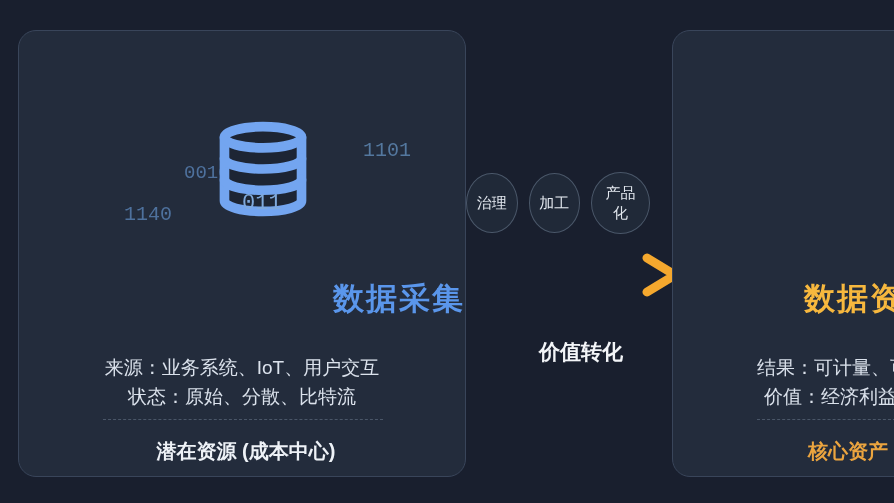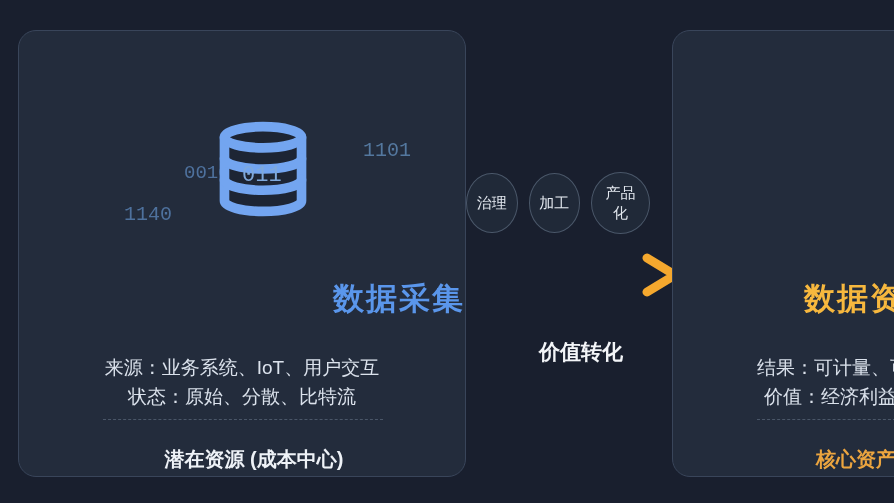--- a/index.html
+++ b/index.html
@@ -30,32 +30,32 @@
   .line1{top:324px;}
   .line2{top:353px;}
   .card-right .card-line{text-align:left;width:auto;}
   .card-right .line1{left:84px;}
   .card-right .line2{left:91px;}
   .divider{
     position:absolute;top:388px;left:84px;width:280px;height:0;
     border-top:1px dashed #4a5668;
   }
   .card-footer{
-    position:absolute;top:403px;left:0;width:100%;text-align:center;margin:12px;
+    position:absolute;top:403px;left:0;width:100%;text-align:center;margin:4px;
     font-size:20px;font-weight:bold;color:#eef2f7;white-space:nowrap;
   }
   .card-right .card-footer{color:#eca53f;text-align:left;left:131px;width:auto;}
   
   .db-icon{position:absolute;left:192px;top:86px;z-index:2;}
   .bin{
     position:absolute;font-family:Liberation Mono, monospace;
     color:#4e719d;font-size:19px;z-index:1;white-space:nowrap;
   }
   .bin-0010{left:165px;top:131px;}
-  .bin-011{left:223px;top:132px;font-size:22px;color:#7fa9dc;z-index:3;}
+  .bin-011{left:223px;top:160px;font-size:22px;color:#7fa9dc;z-index:3;}
   .bin-1010{left:105px;top:172px;font-size:20px;}
   .bin-1101{left:344px;top:108px;font-size:20px;color:#54789f;}
   
   .steps-row{
     position:absolute;left:466px;top:170px;width:184px;height:66px;
     display:flex;justify-content:center;align-items:center;gap:11px;
   }
   .step-circle{
     background:#202938;border:1px solid #4a5769;border-radius:50%;
     display:flex;align-items:center;justify-content:center;text-align:center;

